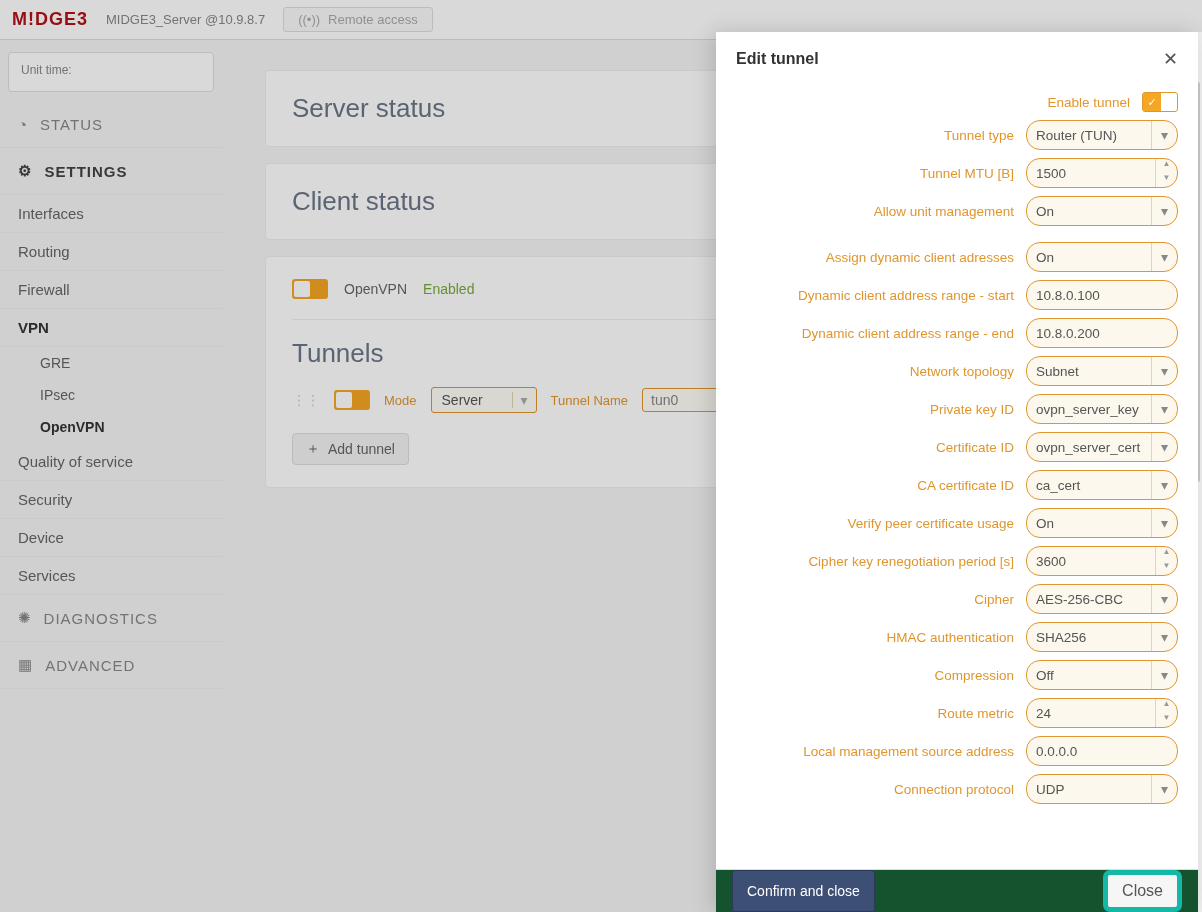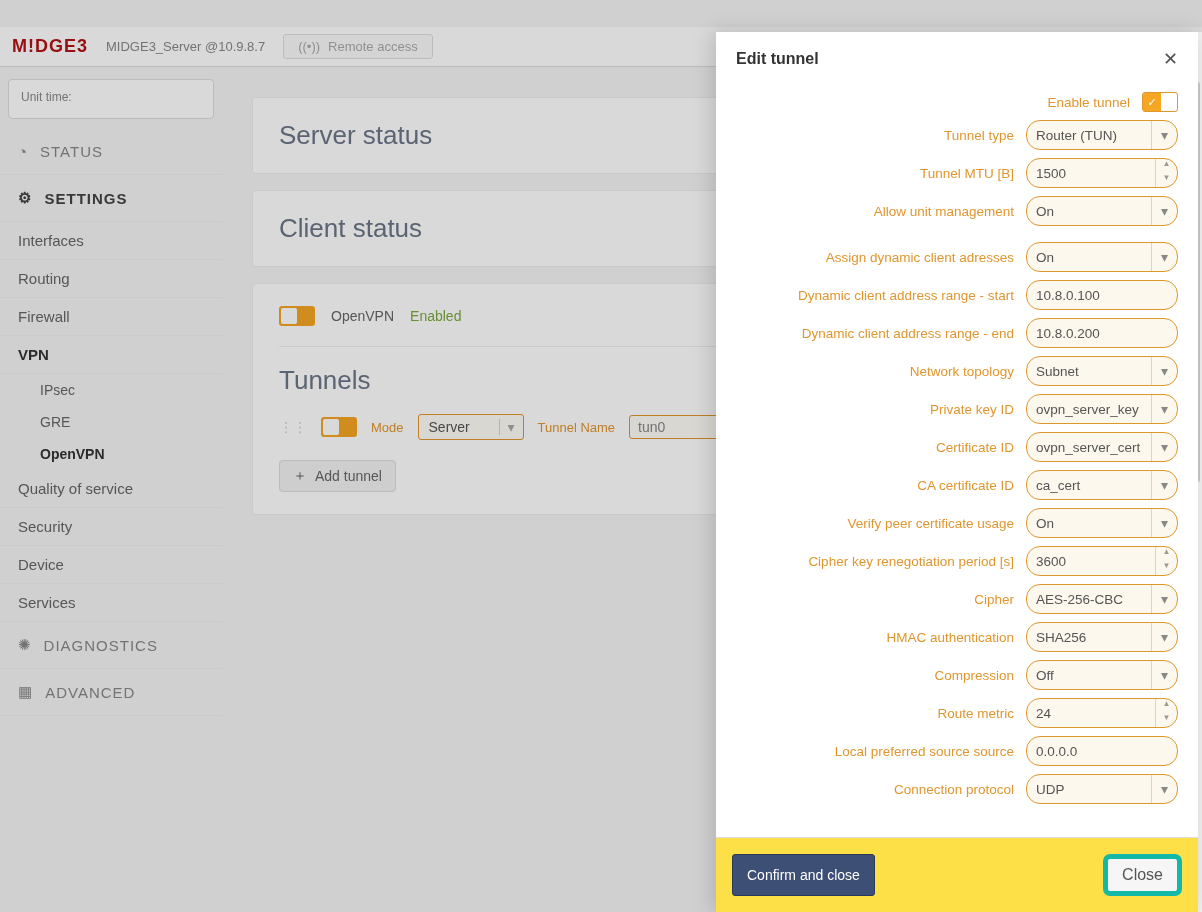--- a/index.html
+++ b/index.html
@@ -1,25 +1,25 @@
 <!DOCTYPE html>
 <html><head>
 <meta charset="utf-8">
 <style>
 * { box-sizing: border-box; margin: 0; padding: 0; font-family: "Segoe UI", Arial, sans-serif; }
 body { width: 1202px; height: 912px; overflow: hidden; background: #f5f5f5; position: relative; color: #555; font-size: 14px; }
 
 
-.topbar { height: 40px; background: #fff; border-bottom: 1px solid #ddd; display: flex; align-items: center; padding: 4px 12px; gap: 18px; margin-top: 27px; }
+.topbar { height: 40px; background: #fff; border-bottom: 1px solid #ddd; display: flex; align-items: center; padding: 4px 12px; gap: 18px; }
 .brand { font-weight: 700; font-size: 18px; letter-spacing: 1px; color: #b31217; }
 .unit-title { color: #888; font-size: 13px; }
 .remote { display: flex; align-items: center; gap: 8px; background: #fafafa; border: 1px solid #ddd; border-radius: 3px; padding: 4px 14px; color: #aaa; font-size: 13px; cursor: pointer; }
 
 
-.below { display: flex; height: calc(100% - 40px); }
+.below { display: flex; height: calc(100% - 40px); gap: 13px; }
 .sidebar { width: 222px; padding: 12px 0 0 0; }
 .unitbox { margin: 0 8px 10px 8px; border: 1px solid #ddd; border-radius: 4px; padding: 10px 12px; background: #fff; }
 .unitbox .lbl { font-size: 12px; color: #888; margin-bottom: 4px; }
 .unitbox .val { font-size: 14px; color: #666; }
 
 .nav-sec { padding: 14px 18px; color: #888; font-size: 15px; letter-spacing: 1px; display: flex; align-items: center; gap: 12px; border-bottom: 1px solid #eee; }
 .nav-sec.active { color: #444; font-weight: 600; }
 .nav-item { padding: 10px 18px; color: #666; font-size: 15px; border-bottom: 1px solid #eee; cursor: pointer; }
 .nav-item.active { font-weight: 700; color: #333; }
 .nav-sub { padding: 8px 18px 8px 40px; color: #666; font-size: 14px; cursor: pointer; }
@@ -56,21 +56,21 @@
 .frow { display: flex; align-items: center; margin-bottom: 8px; gap: 8px; }
 .frow .flabel { flex: 1; text-align: right; color: #e0962e; font-size: 13.5px; padding-right: 4px; }
 .frow .ftog { width: 36px; height: 20px; border: 1px solid #e0962e; border-radius: 3px; display:flex; align-items:center; cursor:pointer;}
 .frow .ftog .on { width: 18px; height: 100%; background: #f5a623; display:flex; align-items:center; justify-content:center; color:#fff; font-size:11px;}
 .frow .ftog .off { flex:1; }
 .fctrl { width: 152px; border: 1px solid #e0962e; border-radius: 14px; height: 30px; display: flex; align-items: center; background: #fdf8ee; }
 .fctrl .val { flex: 1; padding: 0 9px; color: #555; font-size: 13.5px; white-space:nowrap; overflow:hidden; text-overflow:ellipsis; }
 .fctrl .drop { width: 26px; border-left: 1px solid #e7d4a8; text-align: center; color: #888; cursor:pointer; height:100%; display:flex; align-items:center; justify-content:center;}
 .fctrl .spin { width: 22px; display:flex; flex-direction:column; border-left:1px solid #e7d4a8; height:100%; }
 .fctrl .spin span { flex:1; font-size:8px; text-align:center; color:#999; cursor:pointer;}
-.modal-foot { border-top: 1px solid #ddd; background: #fde047; padding: 16px 16px; display: flex; gap: 12px; }
+.modal-foot { border-top: 1px solid #ddd; background: #14532d; padding: 0 16px; display: flex; gap: 12px; }
 .btn-confirm { background: #3d4f74; color: #fff; border: 1px solid #2a3a5a; border-radius: 3px; padding: 7px 14px; cursor:pointer; font-size:14px;}
 .btn-close { margin-left:auto; background: #f6f6f6; border: 5px solid #14b8a6; border-radius: 7px; padding: 7px 14px; cursor:pointer; font-size:16px; color:#555;}
 
 
 .vscroll { position:absolute; top:32px; right:0; bottom:0; width:14px; background:#f0f0f0;}
 .vscroll .thumb { position:absolute; left:2px; right:2px; top:50px; height:400px; background:#c8c8c8; border-radius:2px;}
 </style>
 </head>
 <body>
 
@@ -93,22 +93,22 @@
       <span>STATUS</span>
     </div>
     <div class="nav-sec active">
       <span>⚙</span>
       <span>SETTINGS</span>
     </div>
     <div class="nav-item">Interfaces</div>
     <div class="nav-item">Routing</div>
     <div class="nav-item">Firewall</div>
     <div class="nav-item active">VPN</div>
+    <div class="nav-sub">GRE</div>
     <div class="nav-sub">IPsec</div>
-    <div class="nav-sub">GRE</div>
     <div class="nav-sub active">OpenVPN</div>
     <div class="nav-item">Quality of service</div>
     <div class="nav-item">Security</div>
     <div class="nav-item">Device</div>
     <div class="nav-item">Services</div>
     <div class="nav-sec">
       <span>✺</span>
       <span>DIAGNOSTICS</span>
     </div>
     <div class="nav-sec">
@@ -291,21 +291,21 @@
         <div class="flabel">Route metric</div>
         <div class="fctrl">
           <div class="val">24</div>
           <div class="spin">
             <span>▲</span>
             <span>▼</span>
           </div>
         </div>
       </div>
       <div class="frow">
-        <div class="flabel">Local preferred source source</div>
+        <div class="flabel">Local management source address</div>
         <div class="fctrl">
           <div class="val">0.0.0.0</div>
         </div>
       </div>
       <div class="frow">
         <div class="flabel">Connection protocol</div>
         <div class="fctrl">
           <div class="val">UDP</div>
           <div class="drop">▾</div>
         </div>

